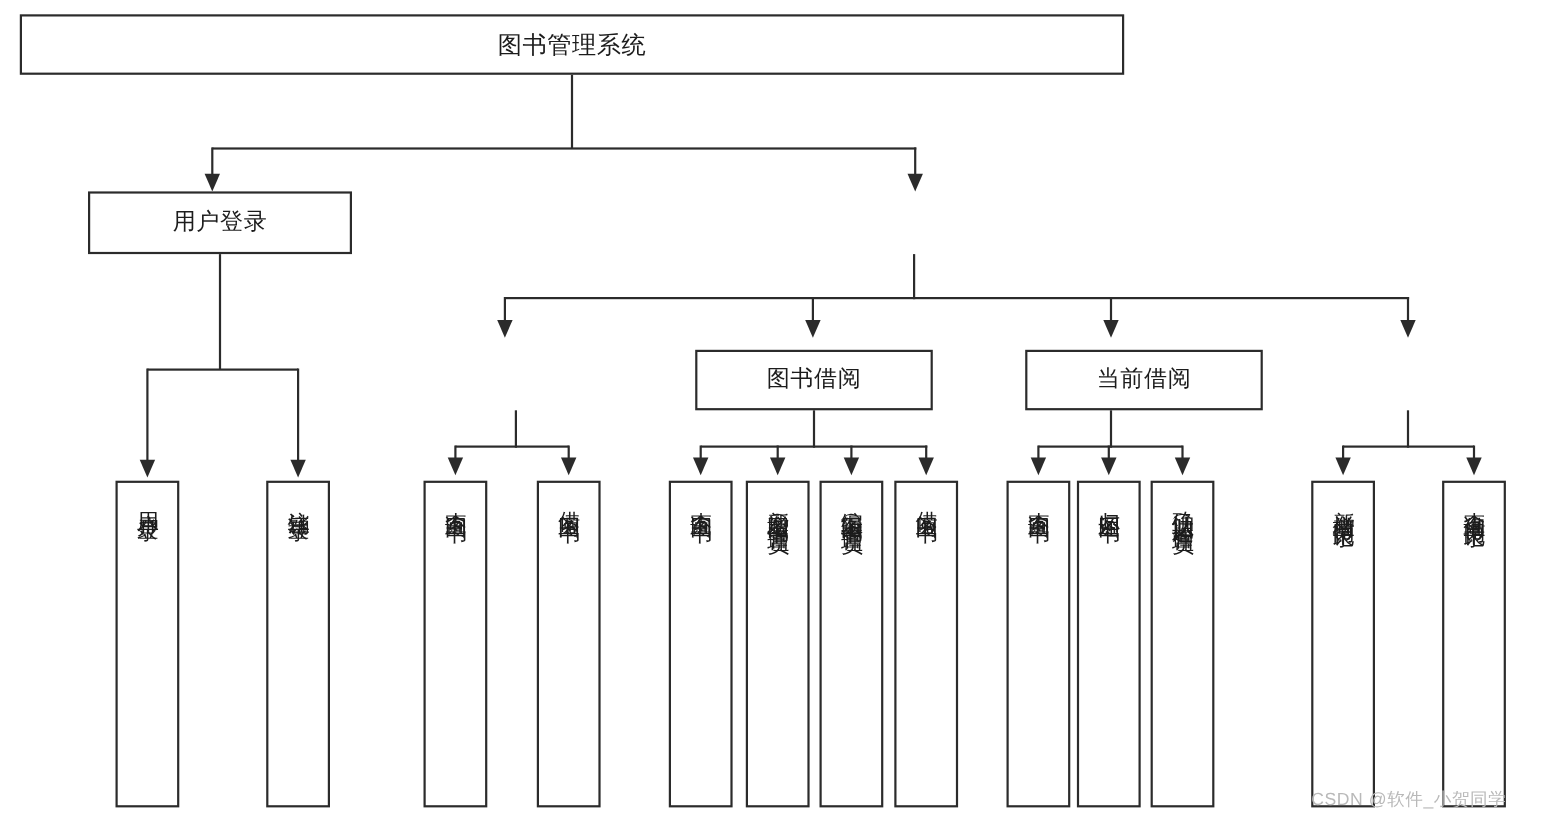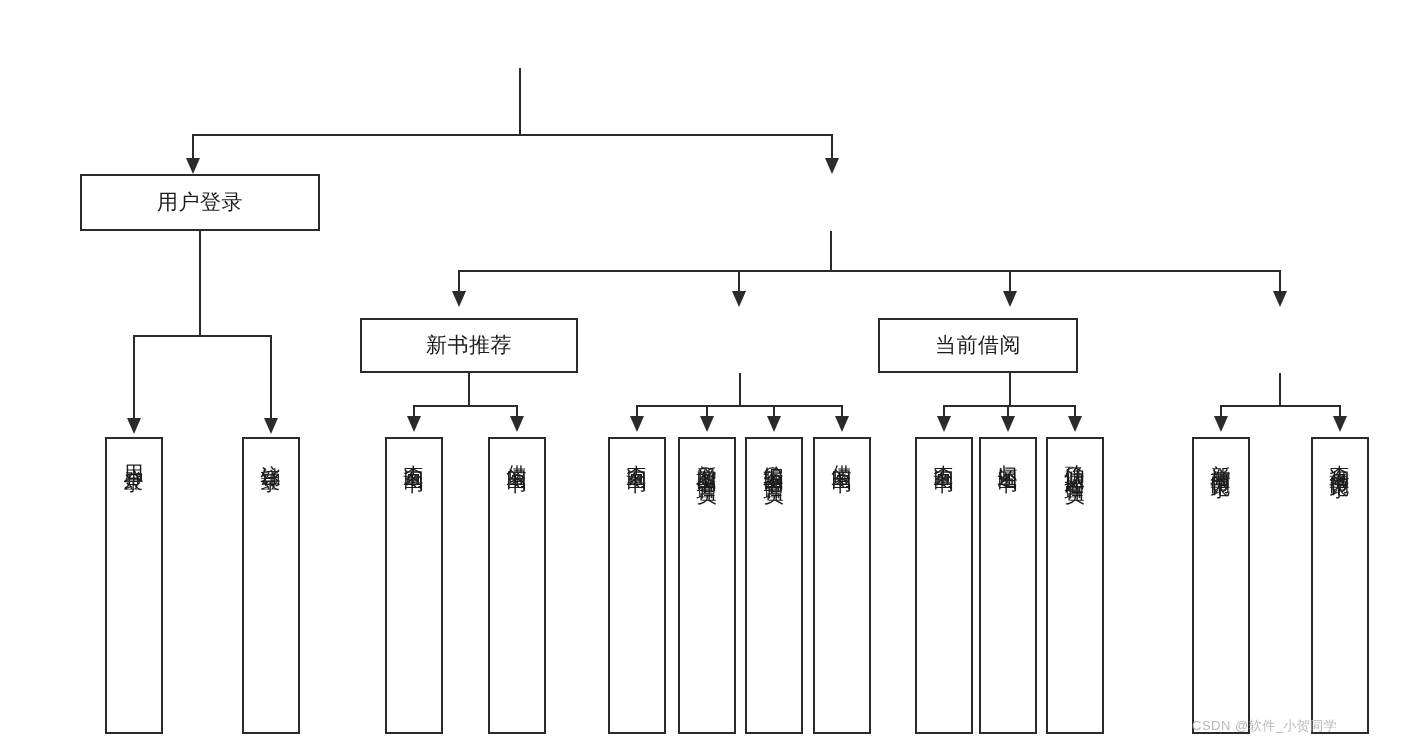--- a/index.html
+++ b/index.html
@@ -62,30 +62,33 @@
     position: absolute;
     width: 0;
     height: 0;
     border-left: 7px solid transparent;
     border-right: 7px solid transparent;
     border-top: 16px solid #2b2b2b;
   }
   #watermark {
     position: absolute;
     color: #b9b9b9;
-    font-size: 13px;
+    font-size: 16px;
     white-space: nowrap;
     letter-spacing: 0.5px;
   }
 </style>
 </head>
 <body>
 
 <div id="canvas">
 
+  <div class="node root horiz" style="left:18px; top:13px; width:1004px; height:55px;">
+    <span class="node-label">图书管理系统</span>
+  </div>
 
   <div class="conn v" style="left:519px; top:68px; height:67px;"></div>
 
   <div class="conn h" style="left:193px; top:134px; width:640px;"></div>
 
   <div class="conn v" style="left:192px; top:134px; height:28px;"></div>
   <div class="arrow" style="left:186px; top:158px;"></div>
   <div class="conn v" style="left:831px; top:134px; height:28px;"></div>
   <div class="arrow" style="left:825px; top:158px;"></div>
 
@@ -104,24 +107,24 @@
   <div class="conn h" style="left:459px; top:270px; width:822px;"></div>
   <div class="conn v" style="left:458px; top:270px; height:24px;"></div>
   <div class="arrow" style="left:452px; top:291px;"></div>
   <div class="conn v" style="left:738px; top:270px; height:24px;"></div>
   <div class="arrow" style="left:732px; top:291px;"></div>
   <div class="conn v" style="left:1009px; top:270px; height:24px;"></div>
   <div class="arrow" style="left:1003px; top:291px;"></div>
   <div class="conn v" style="left:1279px; top:270px; height:24px;"></div>
   <div class="arrow" style="left:1273px; top:291px;"></div>
 
-  <div class="node horiz" style="left:360px; top:318px; width:218px; height:55px;">
-    <span class="node-label">新书推荐</span>
-  </div>
-  <div class="node horiz" style="left:878px; top:318px; width:200px; height:55px;">
+  <div class="node horiz" style="left:632px; top:318px; width:216px; height:55px;">
+    <span class="node-label">图书借阅</span>
+  </div>
+  <div class="node horiz" style="left:932px; top:318px; width:216px; height:55px;">
     <span class="node-label">当前借阅</span>
   </div>
 
   <div class="conn v" style="left:468px; top:373px; height:34px;"></div>
   <div class="conn h" style="left:414px; top:405px; width:103px;"></div>
   <div class="conn v" style="left:413px; top:405px; height:14px;"></div>
   <div class="arrow" style="left:407px; top:416px;"></div>
   <div class="conn v" style="left:516px; top:405px; height:14px;"></div>
   <div class="arrow" style="left:510px; top:416px;"></div>
 

